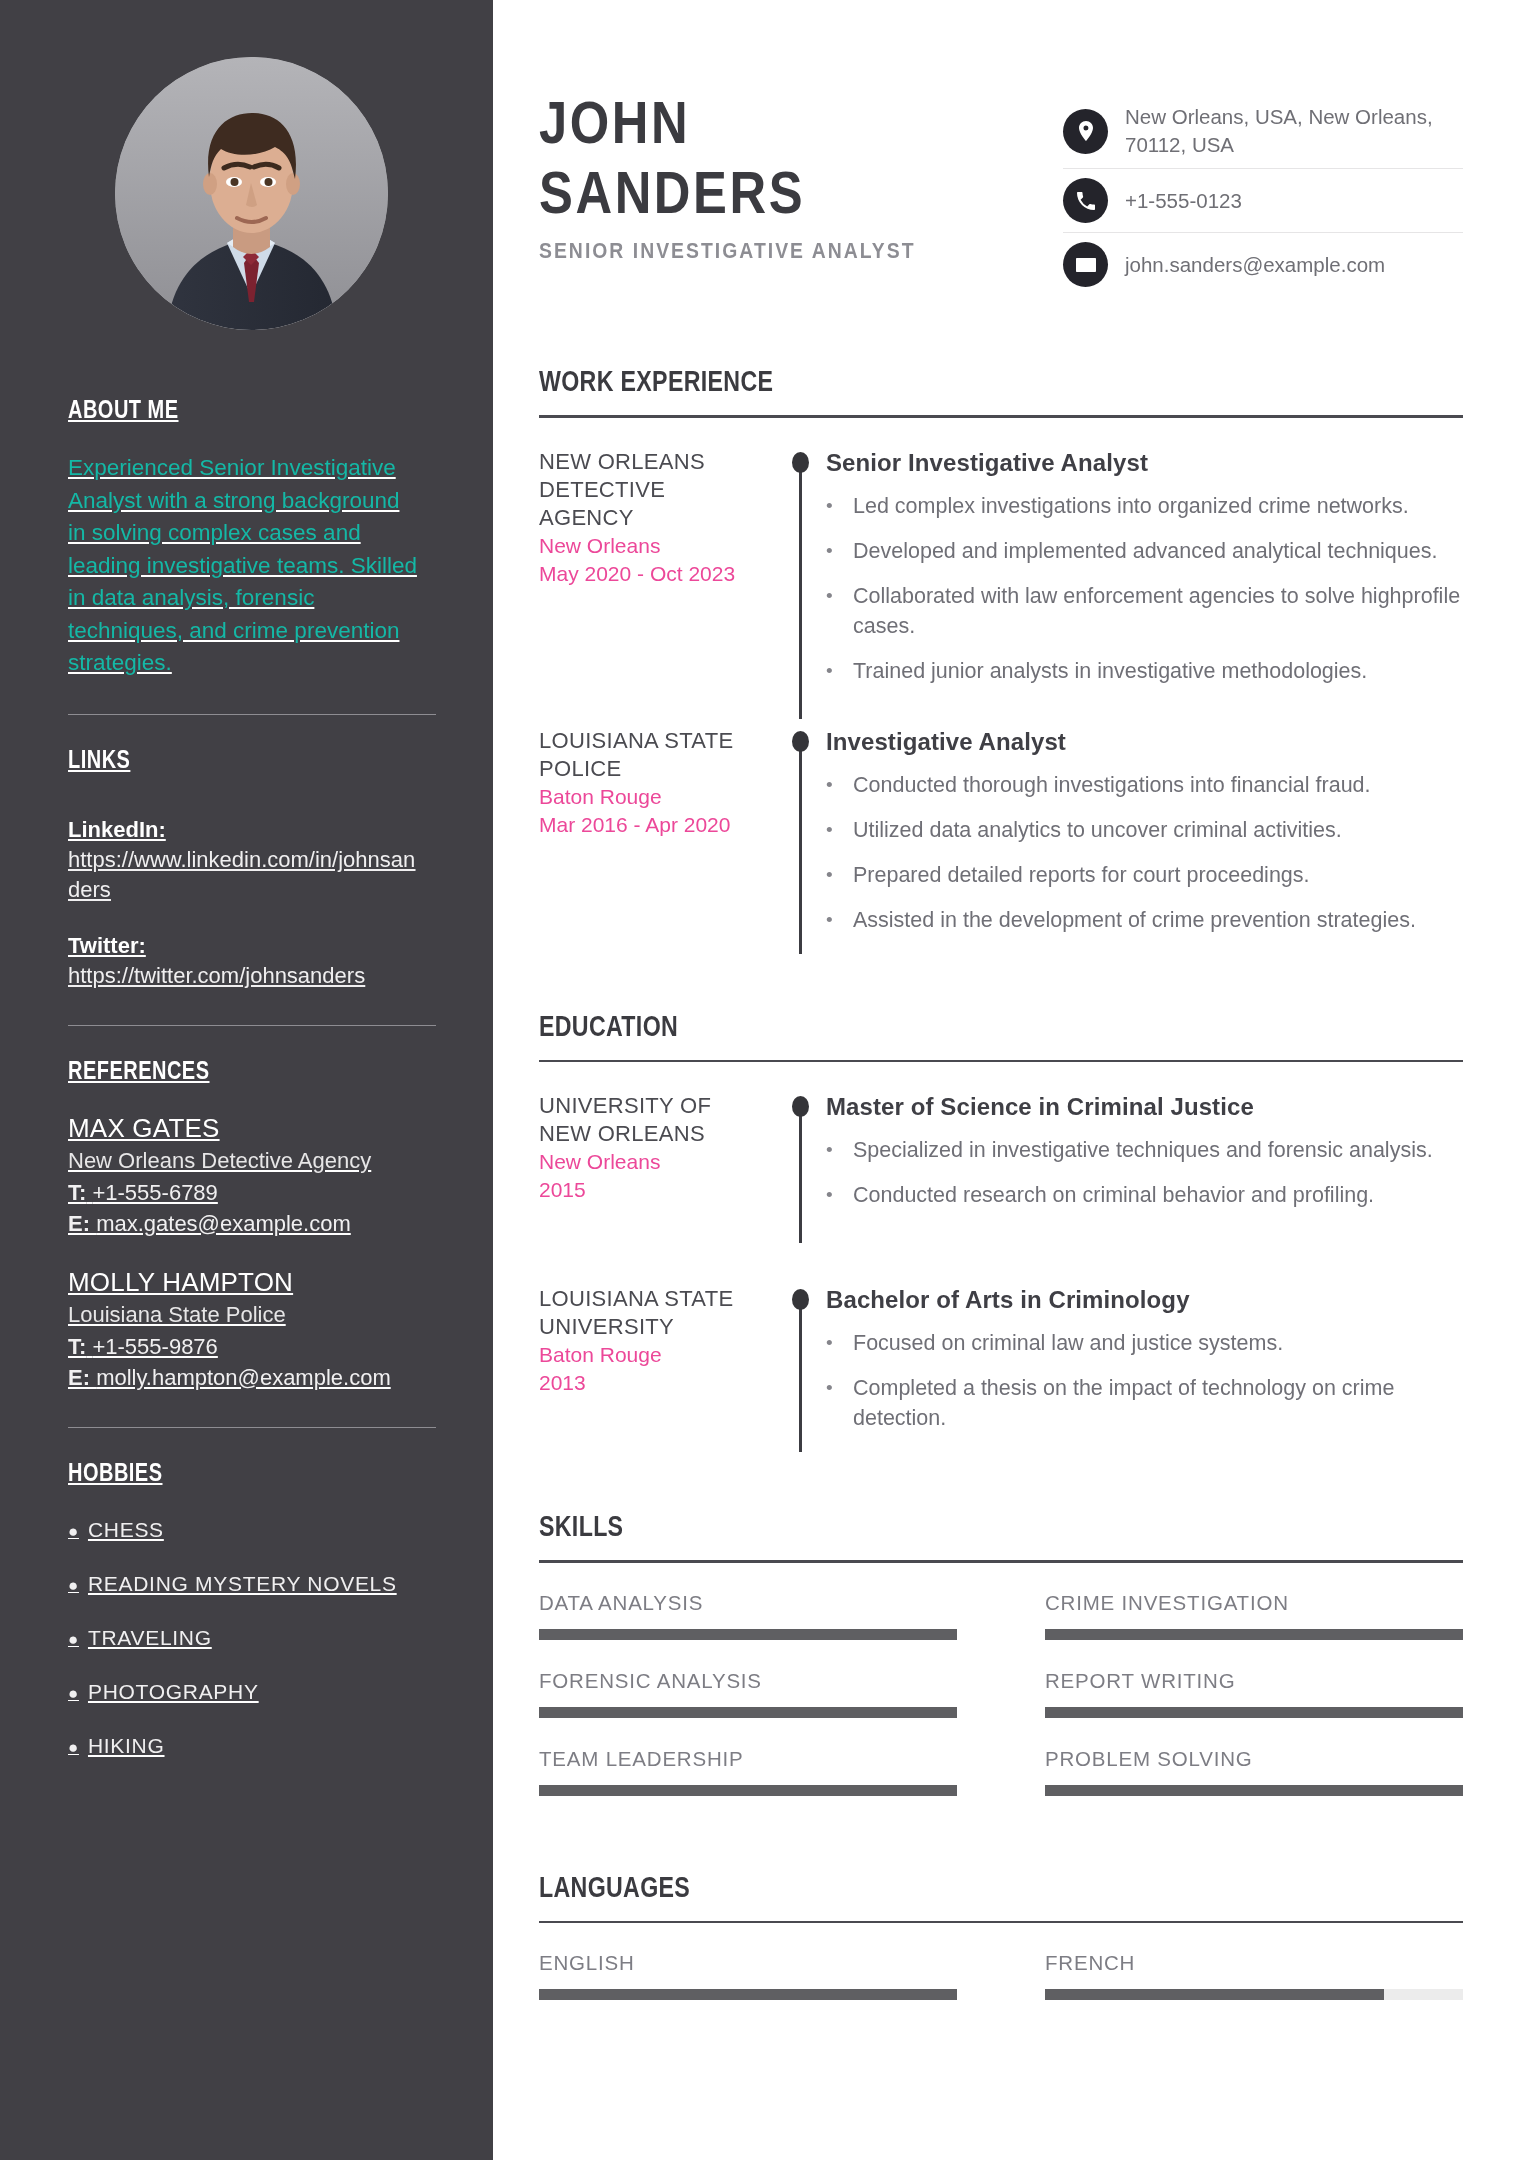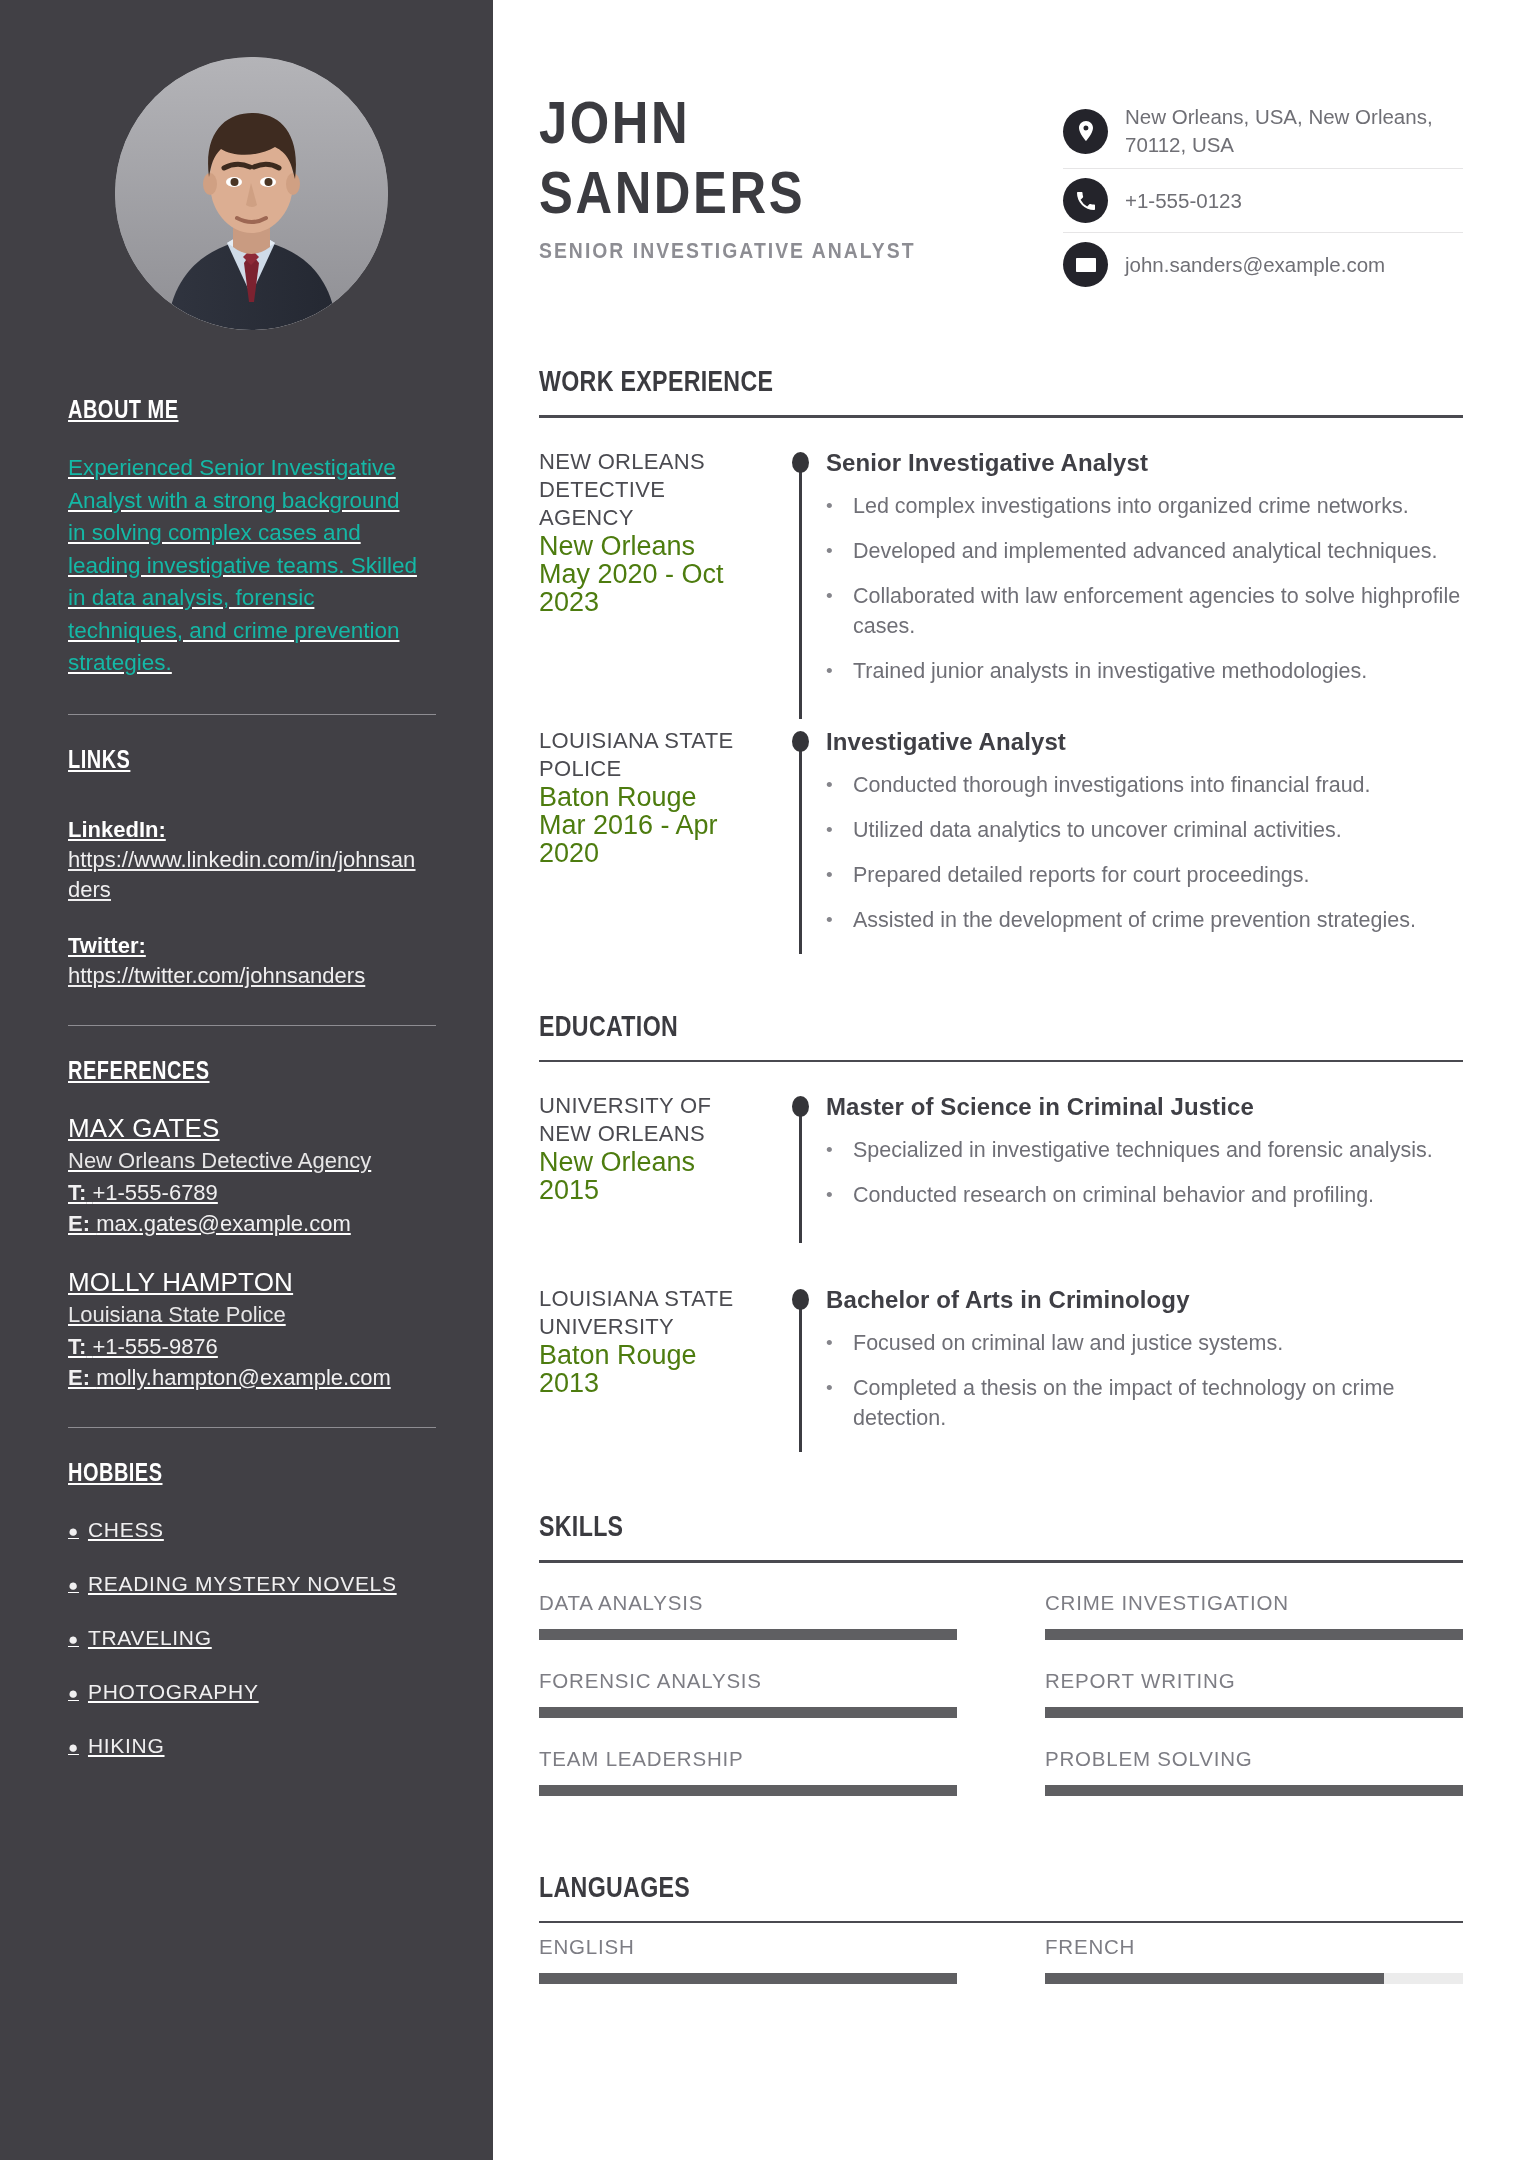--- a/index.html
+++ b/index.html
@@ -120,39 +120,39 @@
     font-family:"Liberation Sans Narrow","Liberation Sans", sans-serif;
     font-weight:bold; font-size:29px; color:#3b3b40;
     letter-spacing:0.4px;
     transform:scaleX(0.80); transform-origin:left center; white-space:nowrap;
   }
   .sec-rule { height:2.5px; background:#4a4a50; margin-top:17px; }
 
   .entry { display:flex; margin-top:30px; }
   .entry-left { flex:0 0 245px; padding-right:20px; }
   .org { font-size:22px; line-height:28px; color:#4b4b51; letter-spacing:0.3px; }
-  .loc, .dates { font-size:27px; line-height:28px; color:#4d7c0f; }
+  .loc, .dates { font-size:21px; line-height:28px; color:#ec4899; }
   .entry-tl { flex:0 0 34px; position:relative; }
   .tl-line { position:absolute; left:15px; top:10px; bottom:-18px; width:2.5px; background:#3c3c42; }
   .tl-dot { position:absolute; left:8px; top:4px; width:17px; height:21px; border-radius:50%; background:#353539; }
   .entry-right { flex:1 1 auto; padding-left:8px; }
   .role { font-size:24px; font-weight:bold; color:#3f3f45; line-height:30px; letter-spacing:0.1px; }
   .bullets { margin-top:13px; }
   .bullet { display:flex; font-size:21.5px; line-height:30px; color:#6f6f76; margin-bottom:15px; }
   .bullet .bdot { flex:0 0 27px; font-size:19px; color:#85858b; }
   .bullet span.btxt { flex:1 1 auto; }
   .entry.last .tl-line { bottom:-4px; }
 
   .grid2 { display:flex; flex-wrap:wrap; margin-top:26px; column-gap:88px; }
   .gcell { flex:0 0 calc(50% - 44px); margin-bottom:27px; }
   .bar-label { font-size:20.5px; letter-spacing:0.8px; color:#7d7d84; line-height:28px; }
   .bar-track { height:11px; background:#ececec; margin-top:12px; width:100%; }
   .bar-fill { height:11px; background:#5f5f62; }
 
-  .lang-grid { margin-top:10px; }
+  .lang-grid { margin-top:26px; }
 </style>
 </head>
 <body>
 
 <div class="page">
 
   <aside class="sidebar">
 
     <div class="photo-wrap">
       <svg viewBox="0 0 273 273" xmlns="http://www.w3.org/2000/svg">

